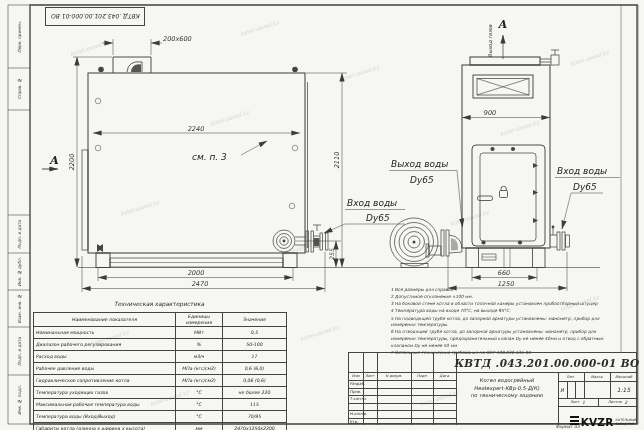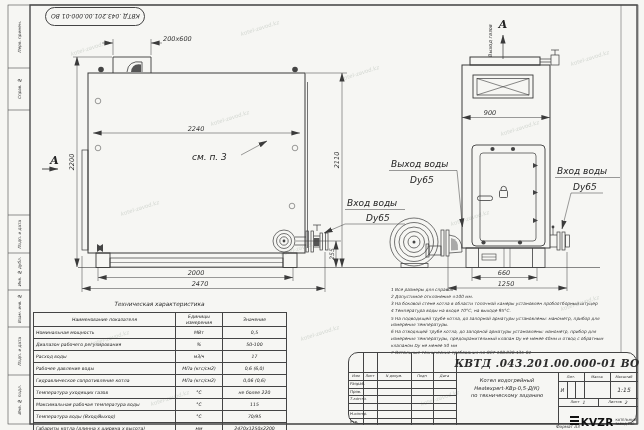--- a/index.html
+++ b/index.html
@@ -1,18 +1,18 @@
 <!DOCTYPE html>
 <html><head>
 <meta charset="utf-8">
 <style>
   html,body{margin:0;padding:0;}
   #sheet{position:relative;width:644px;height:430px;background:#f6f6f3;overflow:hidden;
          font-family:"DejaVu Sans",sans-serif;color:#2c2c2c;}
-  .abs{position:absolute;border-radius:10px;}
+  .abs{position:absolute;}
   svg{position:absolute;left:0;top:0;}
   .dimt{font:italic 6.5px "DejaVu Sans",sans-serif;fill:#333;}
   .dimt-s{font:italic 6px "DejaVu Sans",sans-serif;fill:#333;}
   .lbl{font:italic 9px "DejaVu Sans",sans-serif;fill:#222;}
   .seclbl{font:italic bold 11px "DejaVu Serif",serif;fill:#222;}
   .vtxt{font:italic 5px "DejaVu Sans",sans-serif;fill:#333;}
   .wm{position:absolute;font:italic 5.5px "DejaVu Sans",sans-serif;color:#9aa59a;opacity:.38;
       transform:rotate(-18deg);white-space:nowrap;pointer-events:none;}
   
   .stamp{left:45px;top:7px;width:98px;height:17px;border:1px solid #444;

